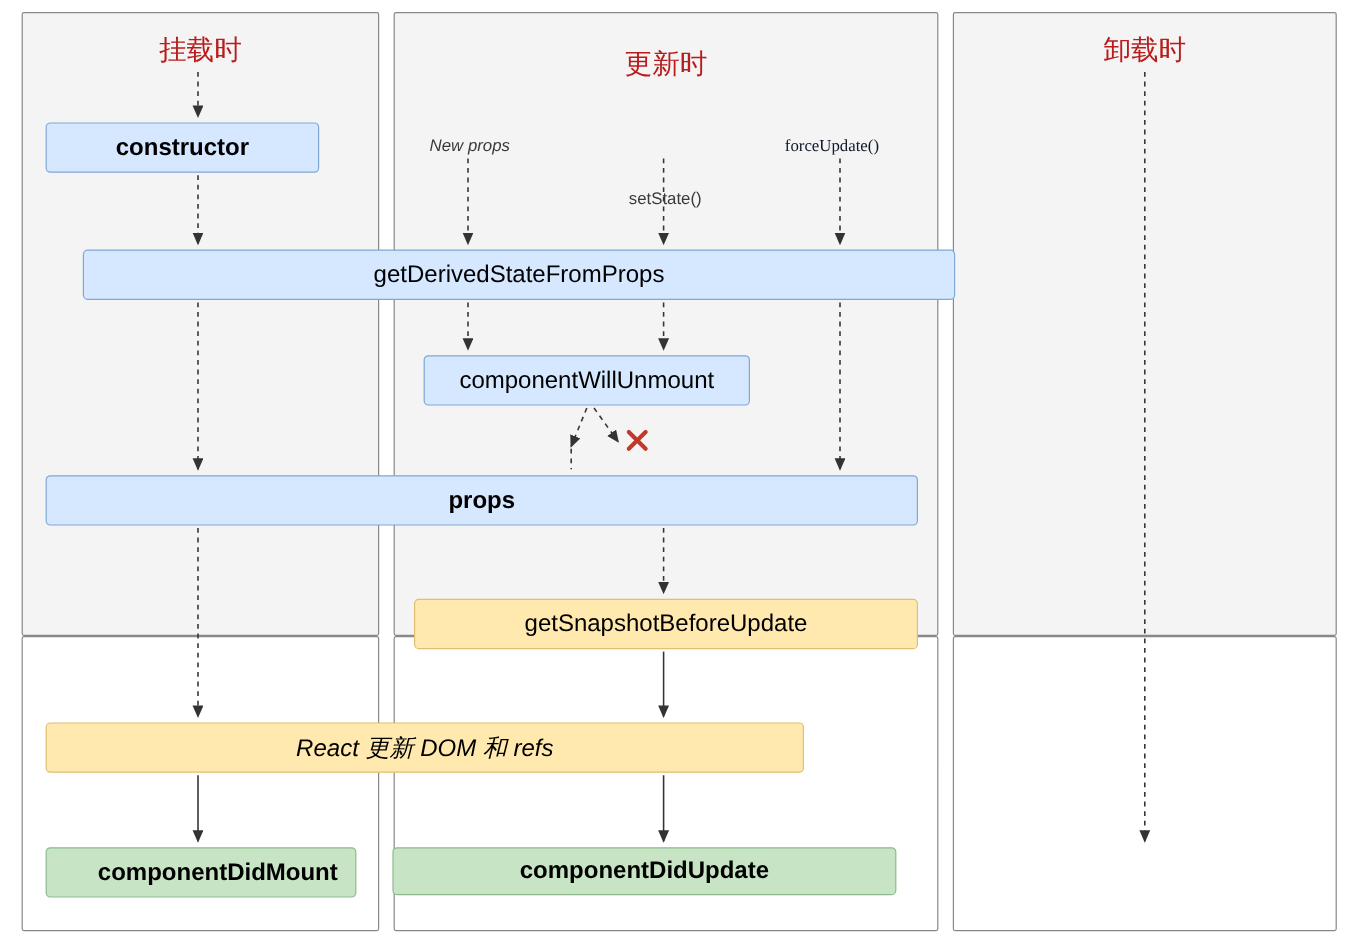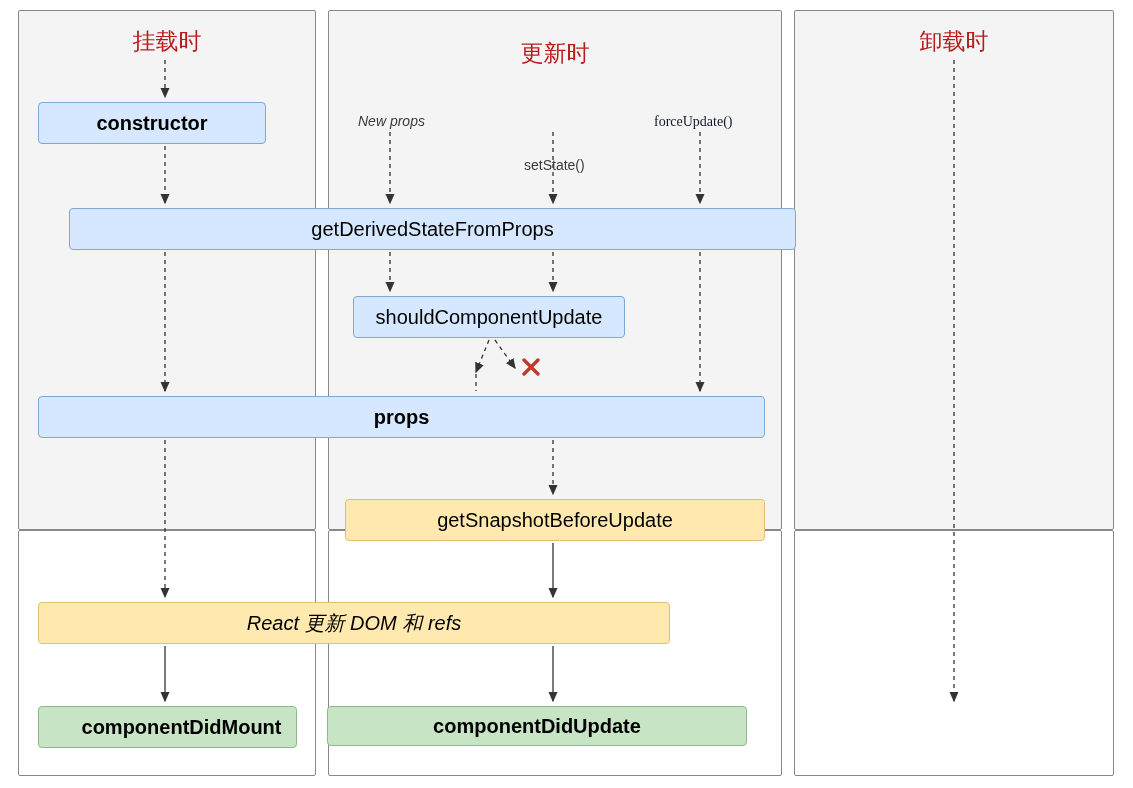--- a/index.html
+++ b/index.html
@@ -38,21 +38,21 @@
   <div class="col-title" style="left:794px;top:26px;width:320px;">卸载时</div>
 
   <div class="trig ital" style="left:358px;top:113px;">New props</div>
   <div class="trig" style="left:524px;top:121px;margin-top:36px;">setState()</div>
   <div class="trig" style="left:654px;top:113px;">
       <span class="brown">forceUpdate()</span>
   </div>
 
   <div class="node blue bold" style="left:38px;top:102px;width:228px;height:42px;">constructor</div>
   <div class="node blue" style="left:38px;top:208px;width:727px;height:42px;margin-left:31px;">getDerivedStateFromProps</div>
-  <div class="node blue" style="left:353px;top:296px;width:272px;height:42px;">shouldComponentUpdate</div>
+  <div class="node blue" style="left:353px;top:296px;width:272px;height:42px;">componentWillUnmount</div>
   <div class="node blue bold" style="left:38px;top:396px;width:727px;height:42px;">props</div>
   <div class="node yellow" style="left:345px;top:499px;width:420px;height:42px;">getSnapshotBeforeUpdate</div>
   <div class="node yellow" style="left:38px;top:602px;width:632px;height:42px;font-style:italic;">React 更新 DOM 和 refs</div>
   <div class="node green bold" style="left:38px;top:706px;width:259px;height:42px;padding-left:28px;">componentDidMount</div>
   <div class="node green bold" style="left:327px;top:706px;width:420px;height:40px;">componentDidUpdate</div>
 
   <div class="x-mark" style="left:522px;top:358px;">
     <svg viewBox="0 0 18 18" width="18" height="18">
         <path d="M2 2 L16 16 M16 2 L2 16" stroke="#c0392b" stroke-width="3.4" stroke-linecap="round"></path>
       </svg>

